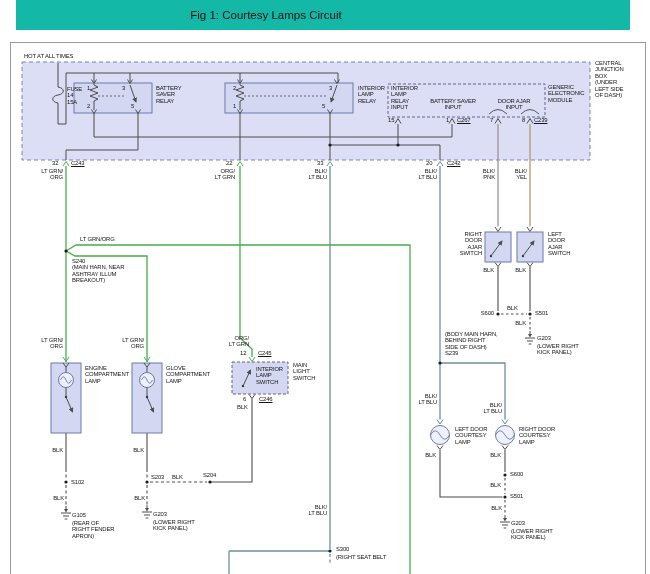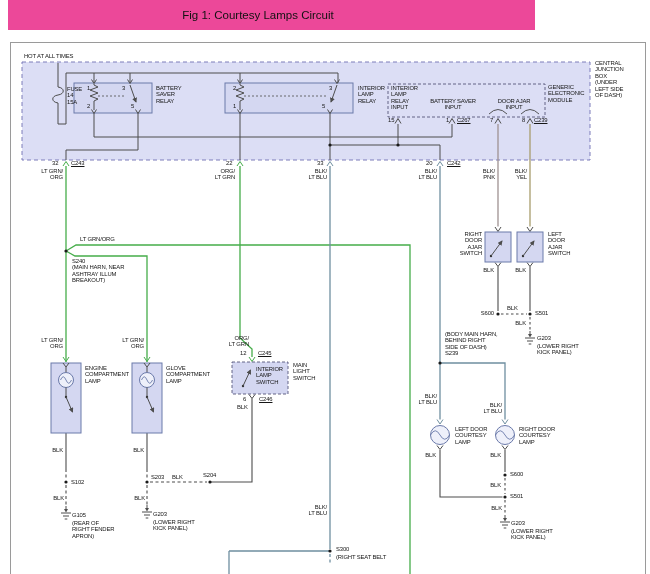--- a/index.html
+++ b/index.html
@@ -1,18 +1,18 @@
 <!DOCTYPE html>
 <html><head>
 <meta charset="utf-8">
 <style>
 *{margin:0;padding:0;box-sizing:border-box}
 html,body{width:650px;height:574px}
 body{position:relative;background:#fff;font-family:"Liberation Sans",sans-serif;over flow:hidden;overflow:hidden}
-.titlebar{position:absolute;left:8px;top:0;width:527px;height:30px;background:#ec4899}
+.titlebar{position:absolute;left:16px;top:0;width:614px;height:30px;background:#14b8a6}
 .title{position:absolute;left:0;top:0;width:500px;height:30px;line-height:30px;text-align:center;font-size:11.5px;color:#111}
 .frame{position:absolute;left:10px;top:42px;width:636px;height:532px;border:1px solid #9a9a9a;border-bottom:none;background:#fff}
 svg.canvas{position:absolute;left:0;top:0}
 .lb{position:absolute;font-size:5.9px;line-height:6.4px;color:#161616;white-space:pre-line;letter-spacing:-0.15px}
 .ra{text-align:right}
 .ctr{text-align:center}
 .conn{text-decoration:underline}
 </style>
 </head>
 <body>

